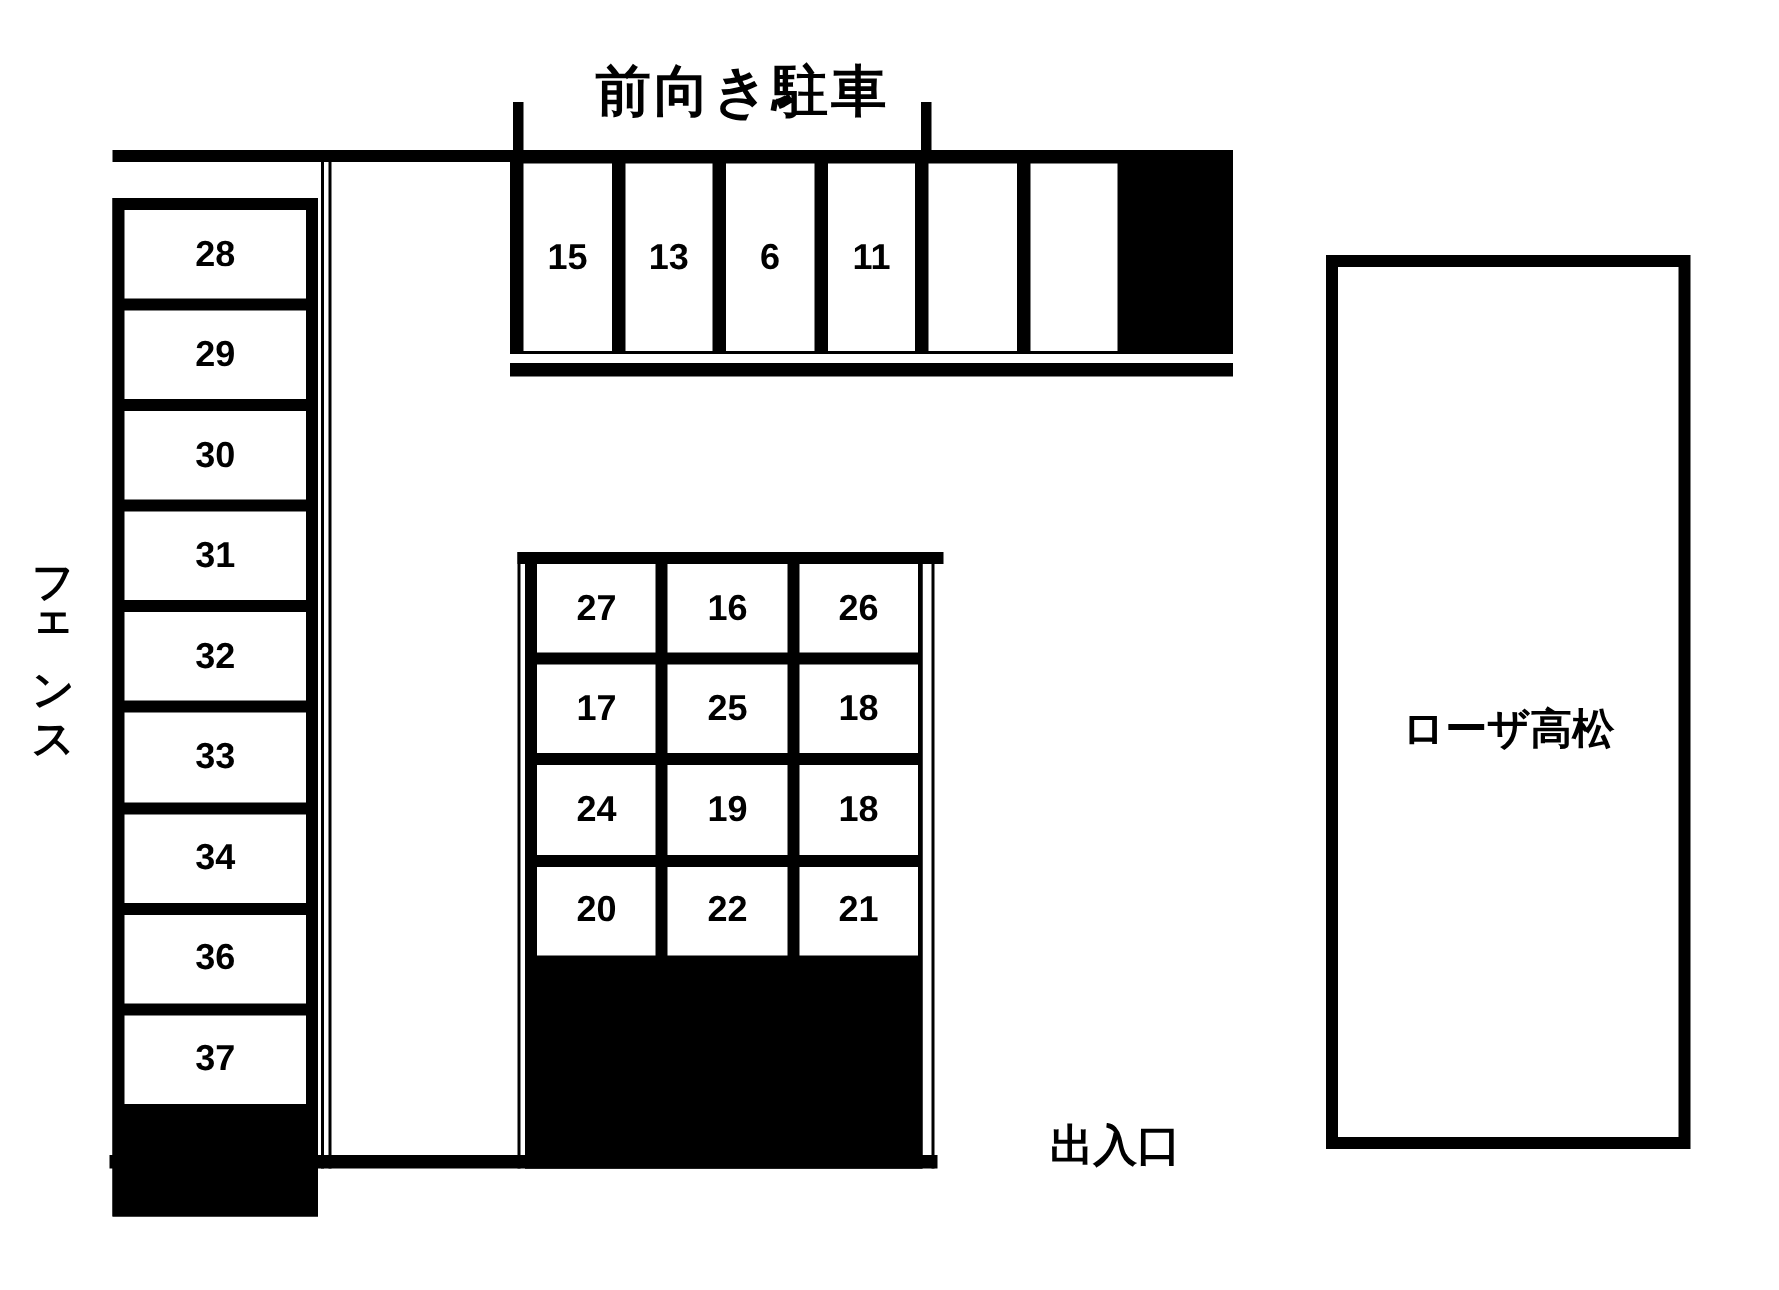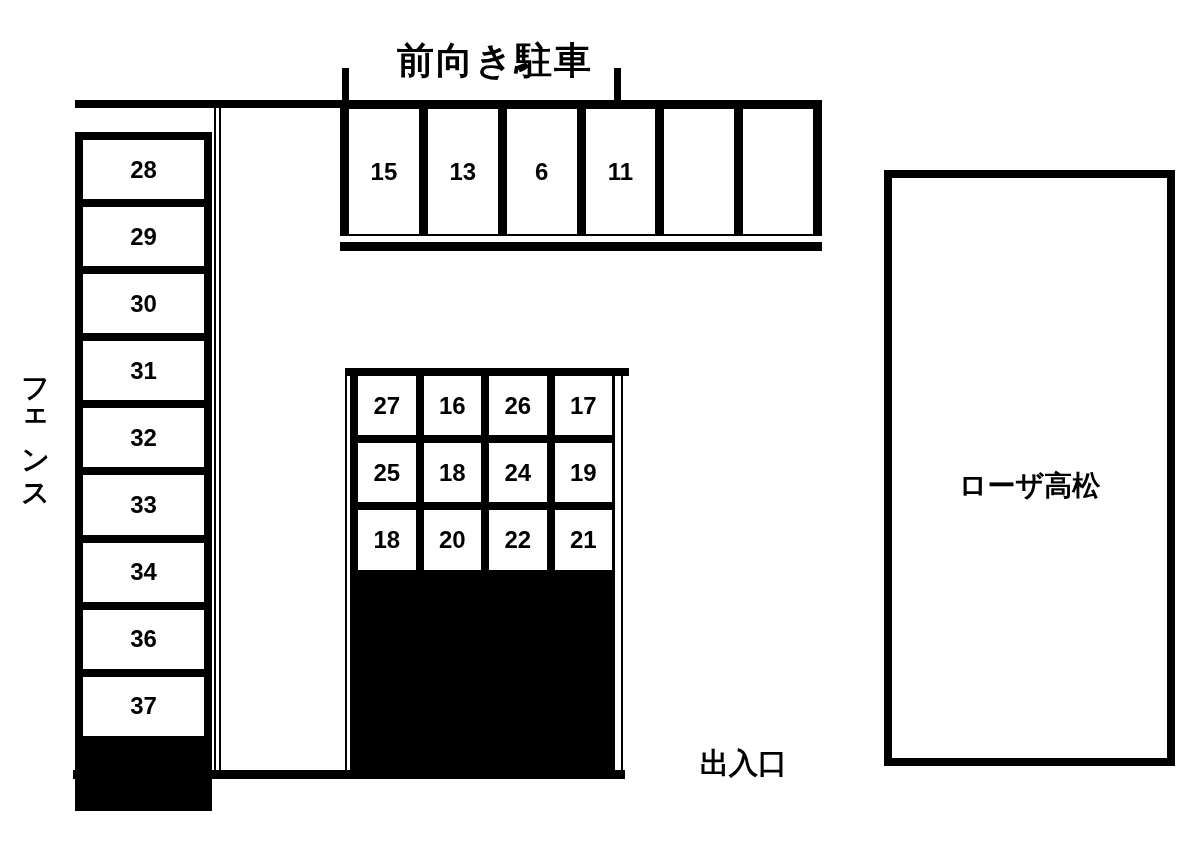--- a/index.html
+++ b/index.html
@@ -23,33 +23,33 @@
     border:8px solid var(--line,#000000);
   }
   .stall {
     background:var(--bg,#ffffff);
     display:flex; align-items:center; justify-content:center;
     font-size:24px; font-weight:bold;
   }
 
   #left-block   { left:75px;  top:100px; width:137px; height:679px; grid-template-rows:repeat(10,1fr);margin-top:32px; }
   #top-row      { left:340px; top:100px; width:482px; height:136px;
-                  grid-template-columns:repeat(6,1fr);
+                  grid-template-columns:repeat(7,1fr);
                   border:9px solid var(--line,#000000); border-bottom:2px solid var(--line,#000000);
                   gap:9px; }
   #middle-block { left:350px; top:368px; width:265px; height:411px;
-                  grid-template-columns:repeat(4,1fr); grid-template-rows:repeat(6,1fr);
+                  grid-template-columns:repeat(3,1fr); grid-template-rows:repeat(6,1fr);
                   border-right:3px solid var(--line,#000000);text-align:center; }
 
   #title-label    { left:350px; top:36px;  width:290px; text-align:center; font-size:37px; letter-spacing:2px; }
   #fence-label    { left:16px;  top:360px; font-size:28px; writing-mode:vertical-rl; text-orientation:upright; letter-spacing:3px; }
   #entrance-label { left:700px; top:744px; width:110px; font-size:29px; }
 
   #building {
-    left:884px; top:170px; width:291px; height:596px;
+    left:884px; top:170px; width:243px; height:596px;
     border:8px solid var(--line,#000000); background:var(--bg,#ffffff);
     display:flex; align-items:center; justify-content:center;
     padding-top:36px;
   }
   #building-label { position:static; font-size:28px; font-weight:bold; }
 </style>
 </head>
 <body>
 
 <div class="canvas">

